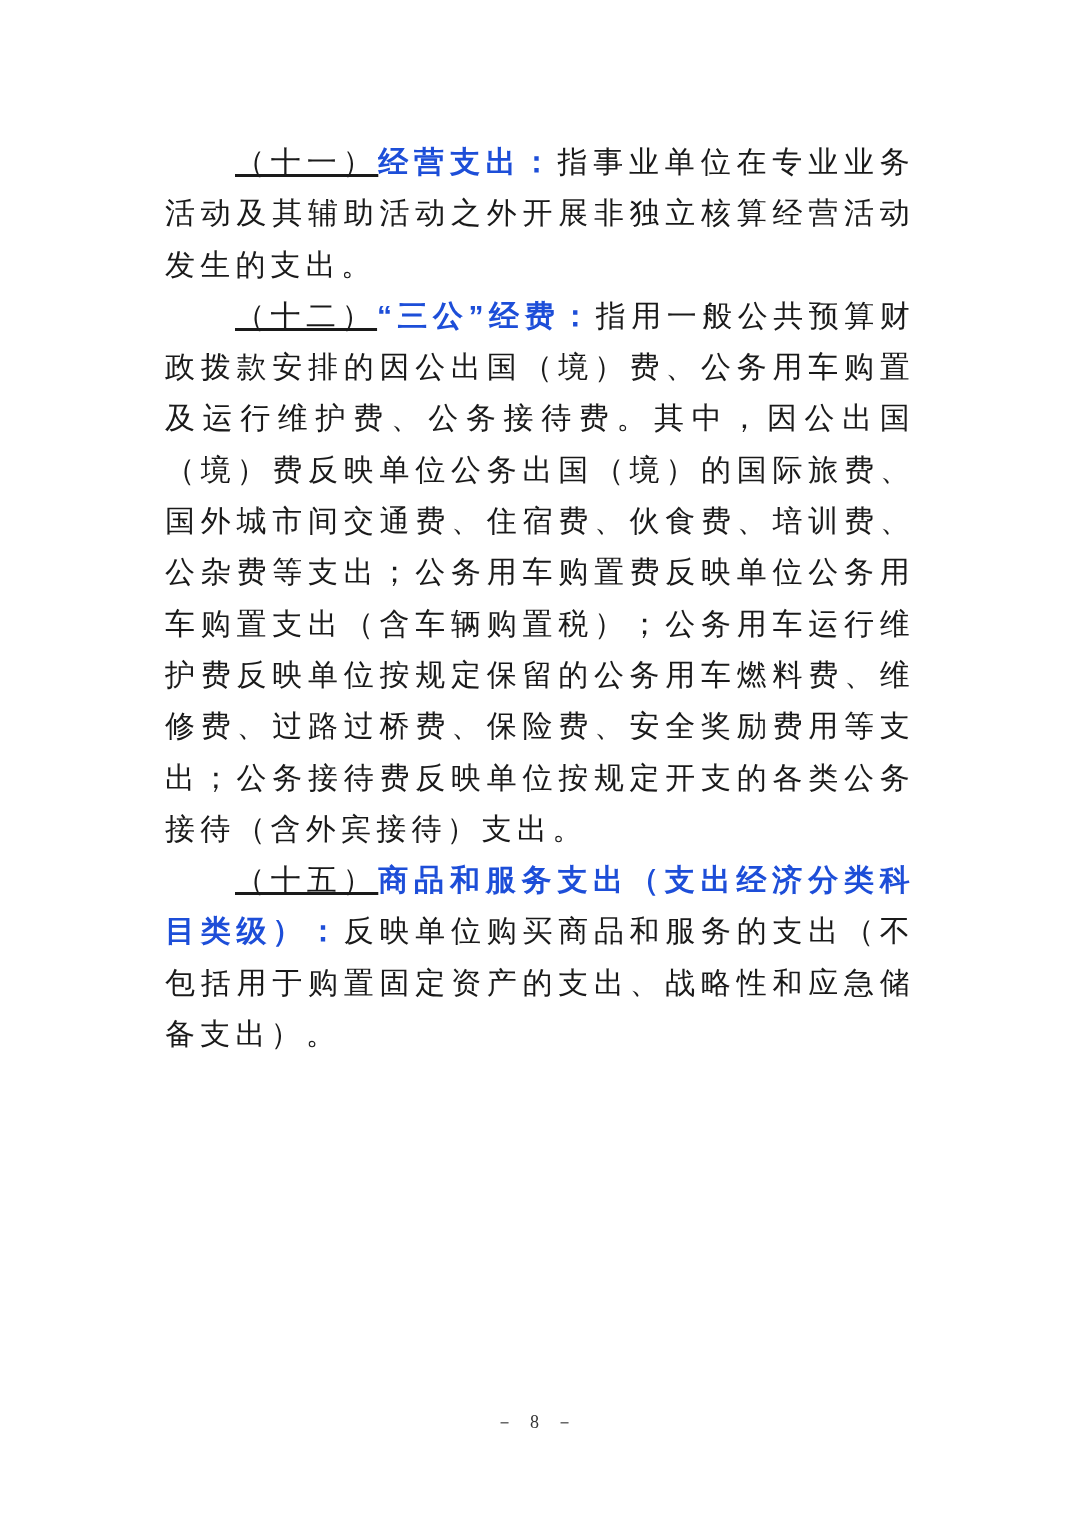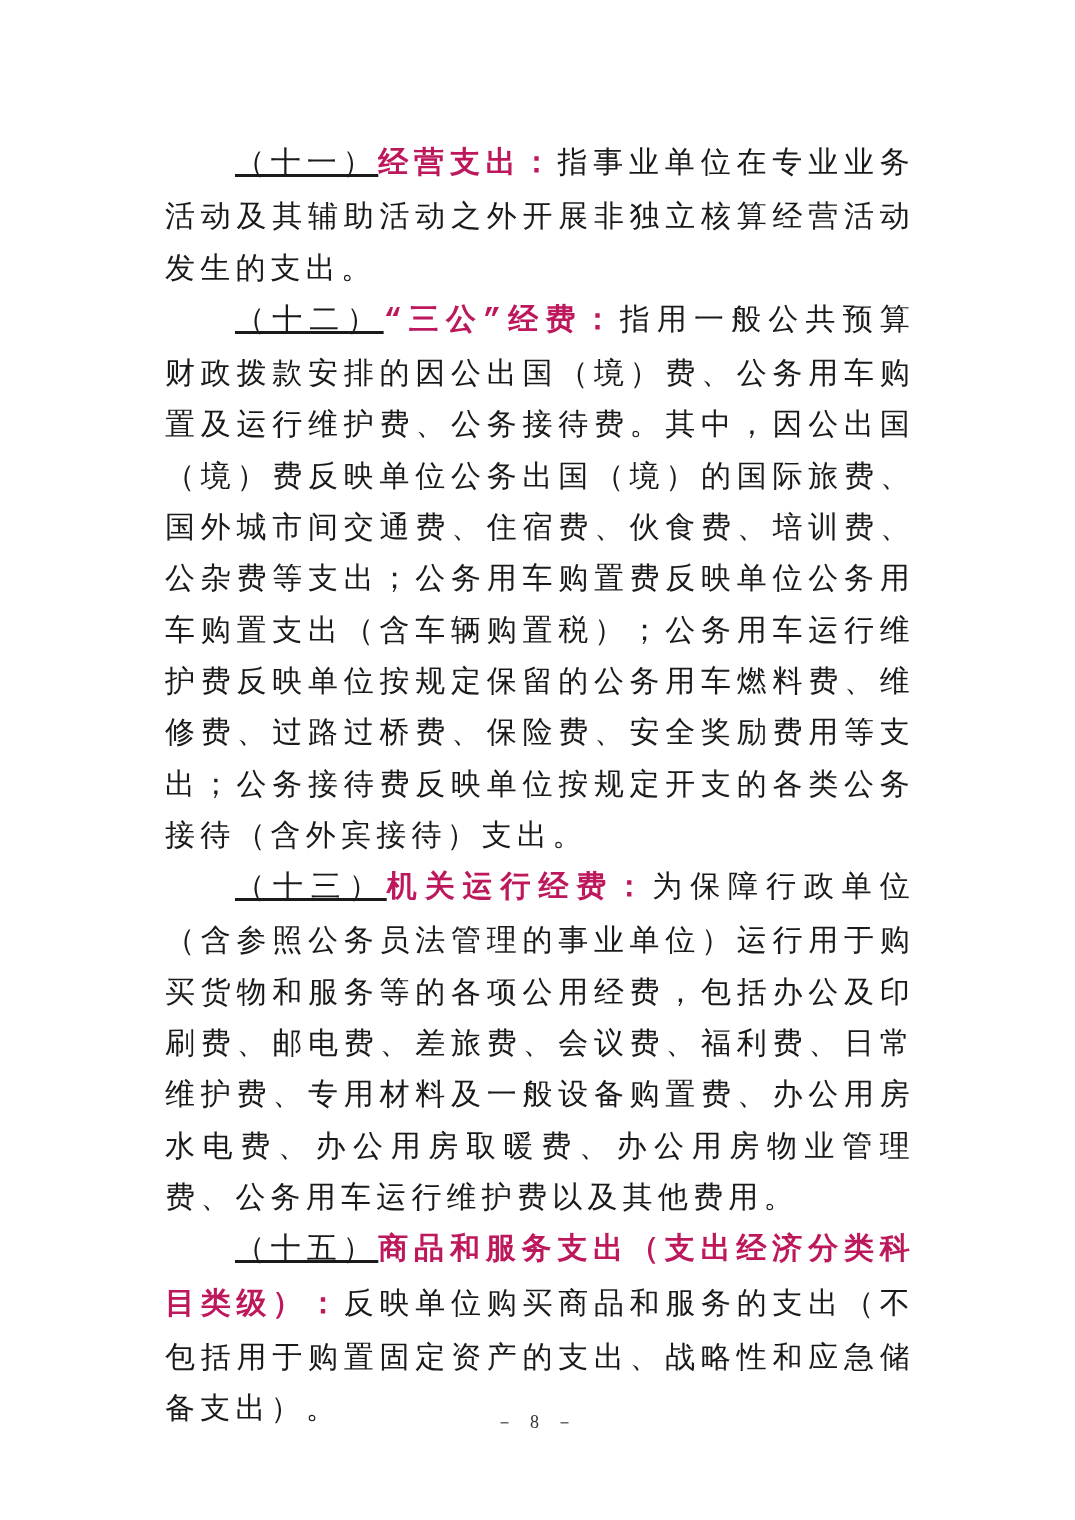--- a/index.html
+++ b/index.html
@@ -12,32 +12,31 @@
     line-height: 51.3px;
     color: #1a1a1a;
     letter-spacing: 5.2px;
     text-align: justify;
     text-justify: inter-character;
     margin: 0;
     word-break: break-all;
   }
   .para.indent { text-indent: 70px; }
   .num { font-weight: normal; text-decoration: underline; }
-  .term { font-family: Liberation Mono, monospace; font-weight: bold; color: #be185d; }
+  .term { font-family: Liberation Sans, sans-serif; font-weight: bold; color: #1d4ed8; }
   .footer {
     position: absolute; left: 0; width: 1075px; top: 1410px; text-align: center;
     font-family: "Liberation Serif", "DejaVu Serif", serif; font-size: 18px; color: #333;
     letter-spacing: 6px;
   }
 </style>
 </head>
 <body>
 
 <div class="page">
   <div class="content">
     <p class="para indent"><span class="num">（十一）</span><span class="term">经营支出：</span><span>指事业单位在专业业务活动及其辅助活动之外开展非独立核算经营活动发生的支出。</span></p>
     <p class="para indent"><span class="num">（十二）</span><span class="term">“三公”经费：</span><span>指用一般公共预算财政拨款安排的因公出国（境）费、公务用车购置及运行维护费、公务接待费。其中，因公出国（境）费反映单位公务出国（境）的国际旅费、国外城市间交通费、住宿费、伙食费、培训费、公杂费等支出；公务用车购置费反映单位公务用车购置支出（含车辆购置税）；公务用车运行维护费反映单位按规定保留的公务用车燃料费、维修费、过路过桥费、保险费、安全奖励费用等支出；公务接待费反映单位按规定开支的各类公务接待（含外宾接待）支出。</span></p>
-    <p class="para indent"><span class="num">（十三）</span><span class="term">机关运行经费：</span><span>为保障行政单位（含参照公务员法管理的事业单位）运行用于购买货物和服务等的各项公用经费，包括办公及印刷费、邮电费、差旅费、会议费、福利费、日常维护费、专用材料及一般设备购置费、办公用房水电费、办公用房取暖费、办公用房物业管理费、公务用车运行维护费以及其他费用。</span></p>
     <p class="para indent"><span class="num">（十五）</span><span class="term">商品和服务支出（支出经济分类科目类级）：</span><span>反映单位购买商品和服务的支出（不包括用于购置固定资产的支出、战略性和应急储备支出）。</span></p>
 
   </div>
   <div class="footer">－ 8 －</div>
 </div>
 
 </body></html>

